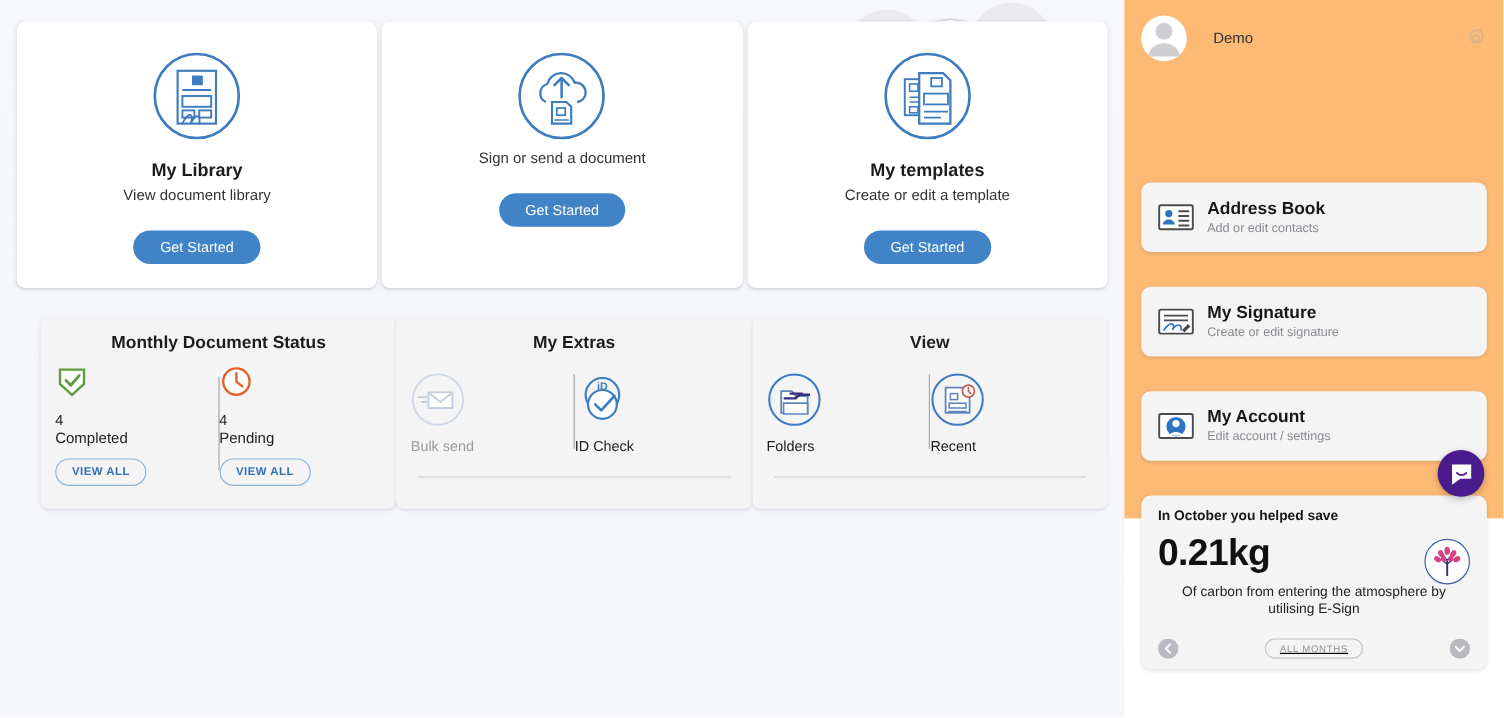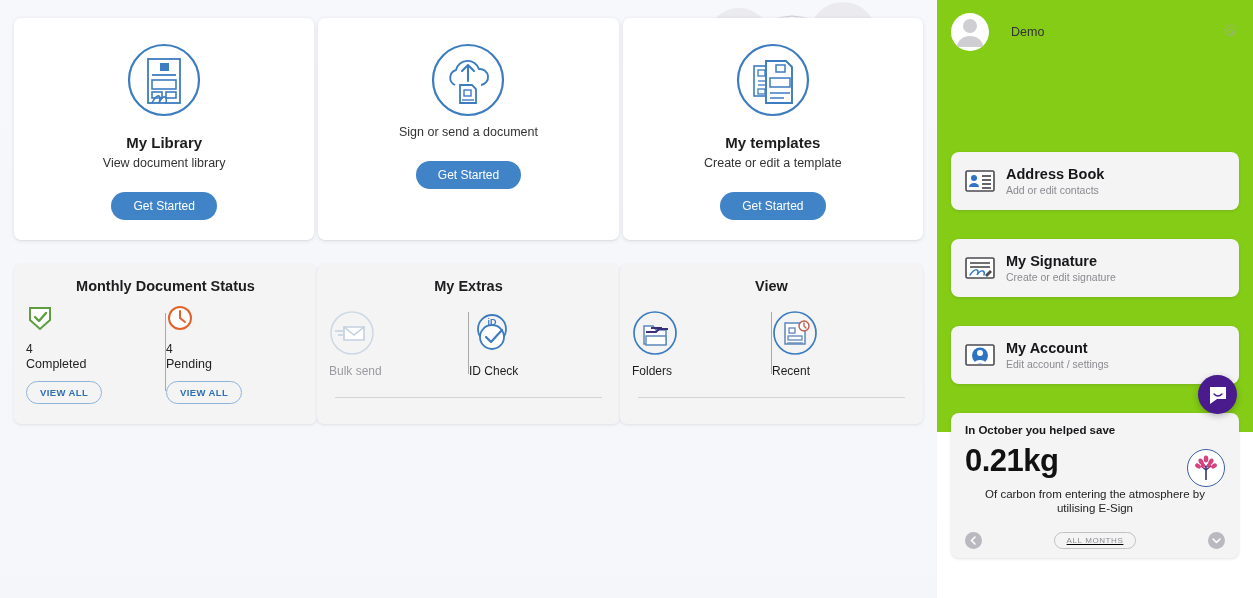--- a/index.html
+++ b/index.html
@@ -77,21 +77,21 @@
     border: none; border-radius: 14px;
     font-size: 12px; font-family: "Liberation Sans", sans-serif;
     padding: 7px 22px; cursor: pointer;
     line-height: 1.2;
   }
 
   
   .cards-row2 {
     display: flex; 
     padding: 24px 14px 0 14px;
-    position: relative; z-index: 2;
+    position: relative; z-index: 2; margin-left: 20px;
   }
   .card2 {
     flex: 1 1 0;
     background: #f4f4f5;
     border-radius: 7px;
     box-shadow: 0 1px 3px rgba(22,30,60,.10);
     padding: 14px 12px 12px 12px;
     height: 160px;
     text-align: center;
     position: relative;
@@ -114,21 +114,21 @@
   .extra-lbl { font-size: 12px; color: #1d1d1f; margin-top: 4px; }
   .extra-lbl.muted { color: #9a9aa0; }
   .hr-bottom {
     position: absolute; left: 18px; right: 18px; bottom: 26px;
     height: 1px; background: #d3d3d6;
   }
 
   
   .sidebar {
     width: 316px; height: 432px;
-    background: #84cc16;
+    background: #fdba74;
     position: relative;
     padding: 0 14px;
   }
   .user-row { display: flex; align-items: center; height: 58px; padding-top: 6px; }
   .avatar {
     width: 38px; height: 38px; border-radius: 50%;
     background: #fff; position: relative; overflow: hidden;
     flex: 0 0 38px;
   }
   .user-name { font-size: 12.5px; color: #333; margin-left: 22px; flex: 1; }

